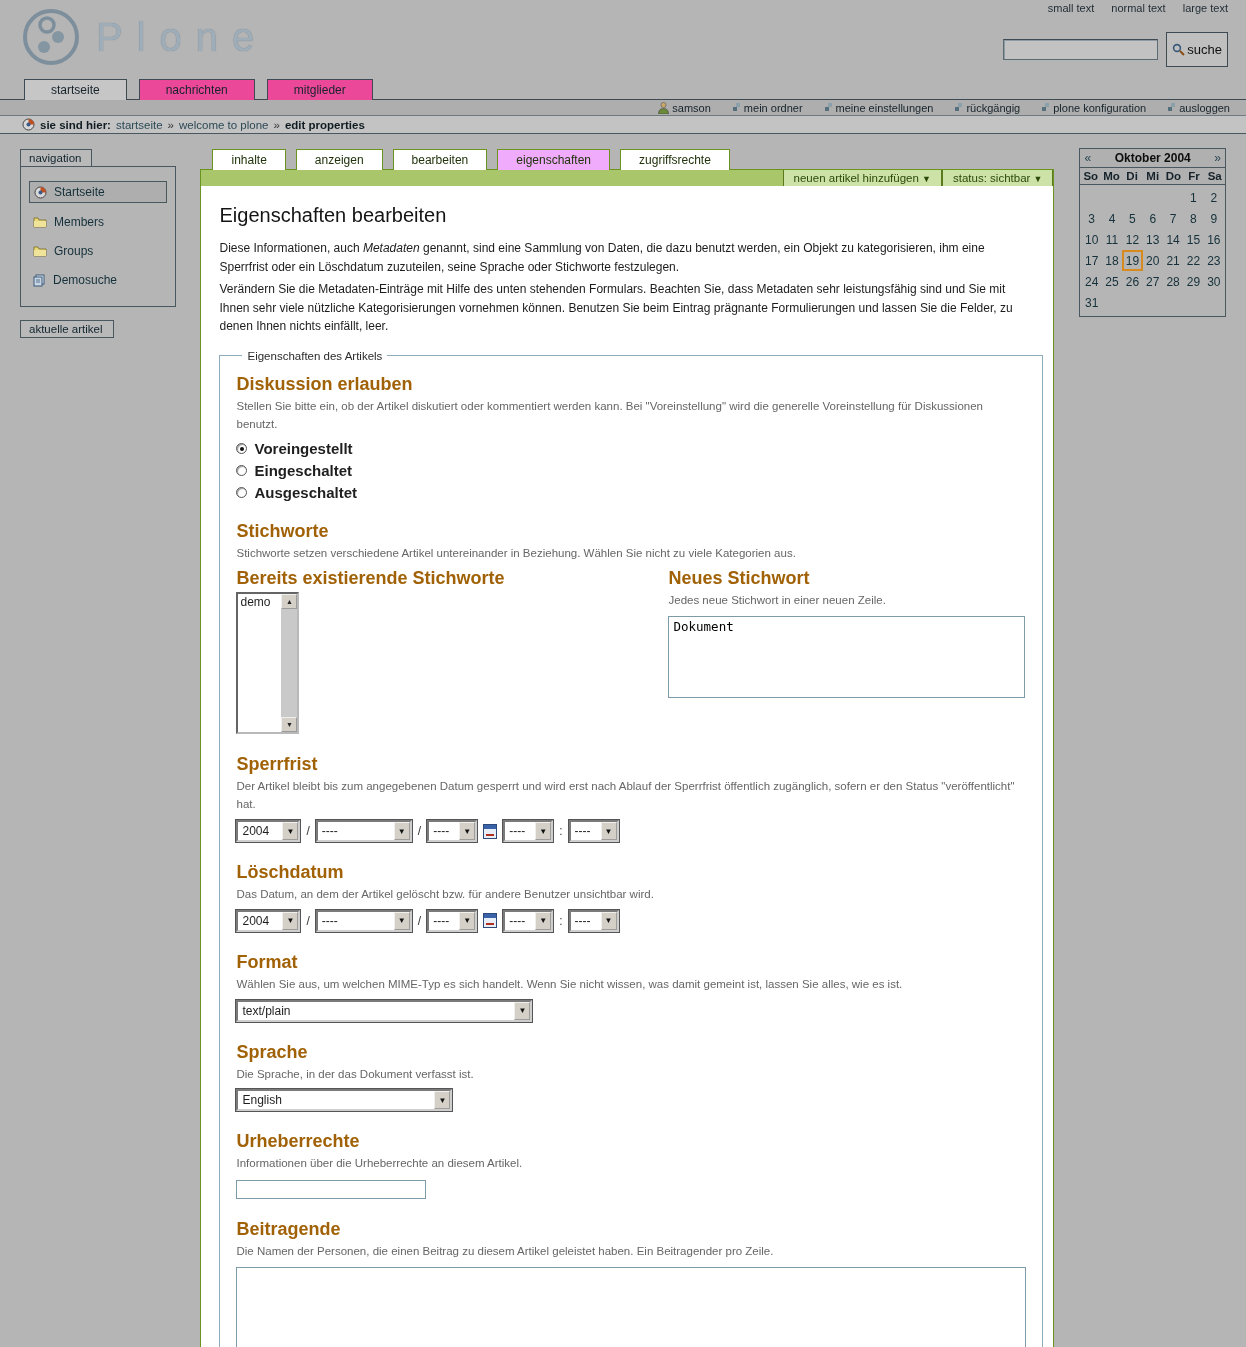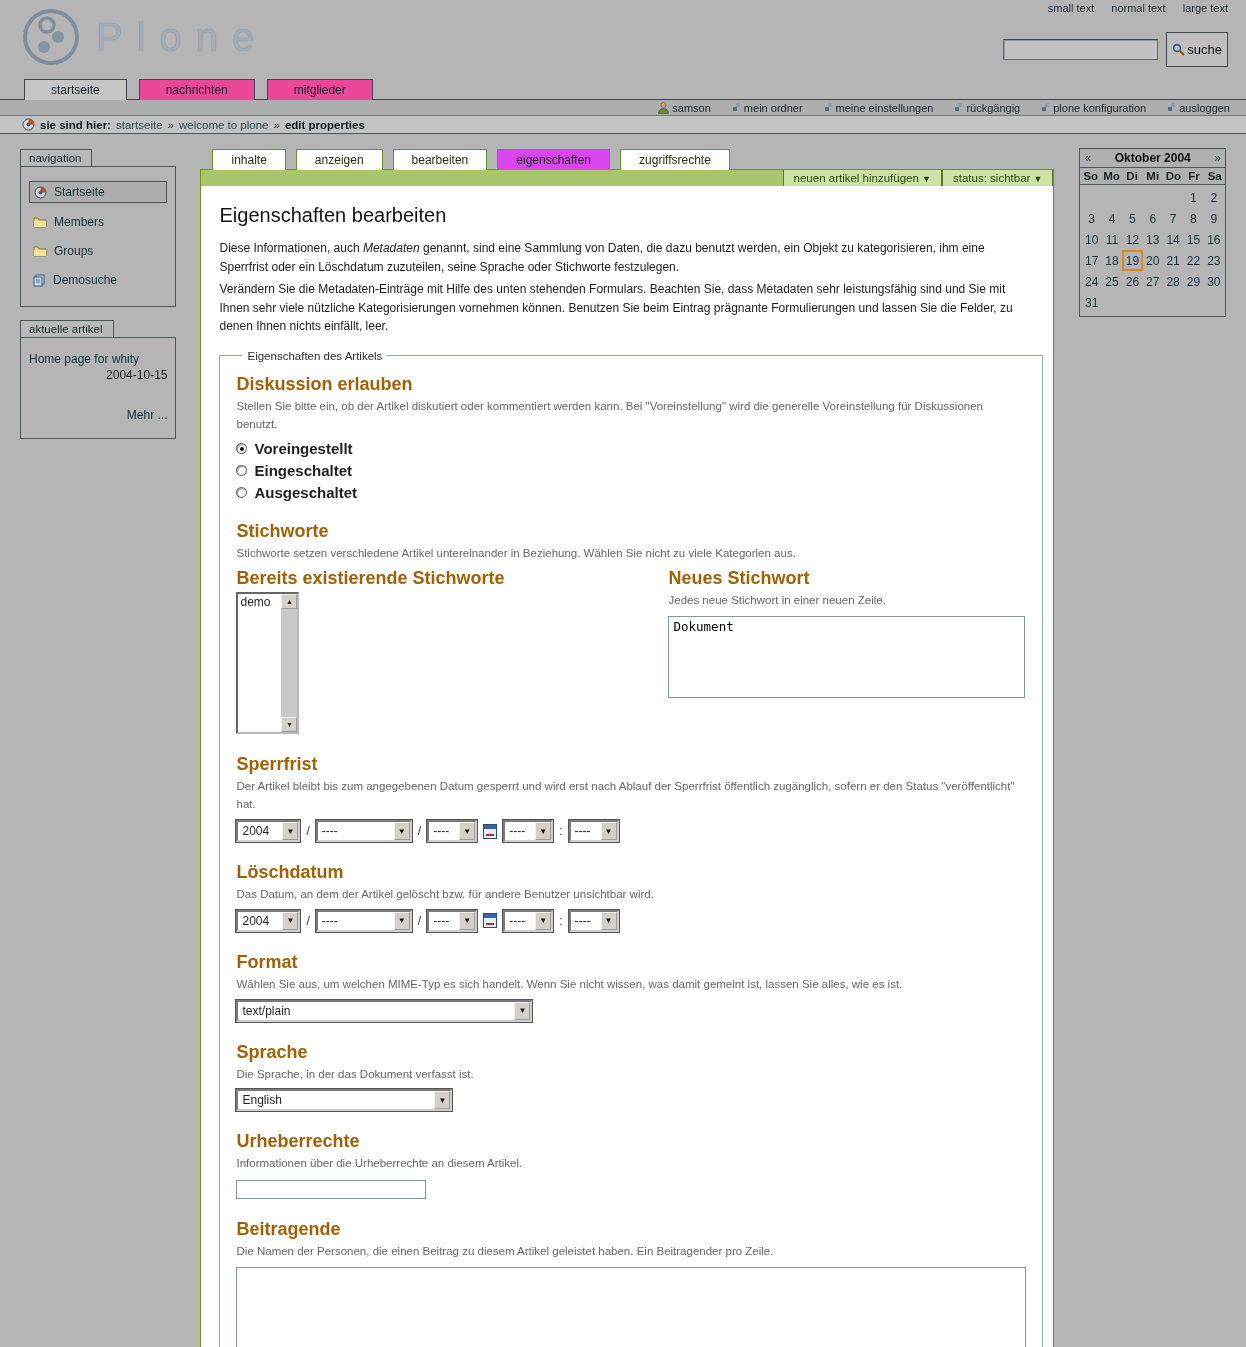--- a/index.html
+++ b/index.html
@@ -69,21 +69,21 @@
   .cal-dow div { text-align:center; padding:2px 0; font-size:11.5px; }
   .cal-grid { display:grid; grid-template-columns:repeat(7,1fr); padding:2px 1px 3px; }
   .cal-cell { height:21px; display:flex; align-items:center; justify-content:center;
               color:#14303a; font-size:12px; }
   .cal-cell.today { border:2px solid #d88a1c; font-weight:normal; }
 
   
   .ctabs { display:flex; gap:10px; padding-left:12px; position:relative; top:1px; }
   .ctab { border:1px solid #69941d; border-bottom:none; background:#fff; font-size:12px;
           color:#20330c; padding:3px 18px; cursor:pointer; }
-  .ctab.sel { background:#d946ef; }
+  .ctab.sel { background:#f0abfc; }
   .mainbox { border:1px solid #69941d; background:#fff; }
   .abar { background:#a9c76a; display:flex; justify-content:flex-end; }
   .amenu { background:#cde2a7; border:1px solid #5a7a1d; border-top:none; border-bottom:none;
            font-size:11.5px; color:#2c4a08; padding:2px 10px; cursor:pointer; }
   .amenu .dn { font-size:9px; }
 
   
   .cbody { padding:12px 18px 16px; }
   h1.doc { font-size:20px; font-weight:normal; color:#141414; margin:6px 0 12px; }
   .intro { font-size:12px; line-height:1.55; color:#1c1c1c; margin-bottom:4px; }
@@ -265,25 +265,20 @@
             <line x1="3" y1="6" x2="7" y2="6" stroke="#3a5a7a" stroke-width="0.8"></line>
             <line x1="3" y1="8" x2="7" y2="8" stroke="#3a5a7a" stroke-width="0.8"></line>
           </svg>
           <span>Demosuche</span>
         </div>
       </div>
     </div>
 
     <div class="portlet">
       <div class="p-head">aktuelle artikel</div>
-      <div class="p-body">
-        <div class="news-title">Home page for whity</div>
-        <div class="news-date">2004-10-15</div>
-        <div class="news-more">Mehr ...</div>
-      </div>
     </div>
   </div>
 
   <div class="col-main">
     <div class="ctabs">
       <div class="ctab">inhalte</div>
       <div class="ctab">anzeigen</div>
       <div class="ctab">bearbeiten</div>
       <div class="ctab sel">eigenschaften</div>
       <div class="ctab">zugriffsrechte</div>

